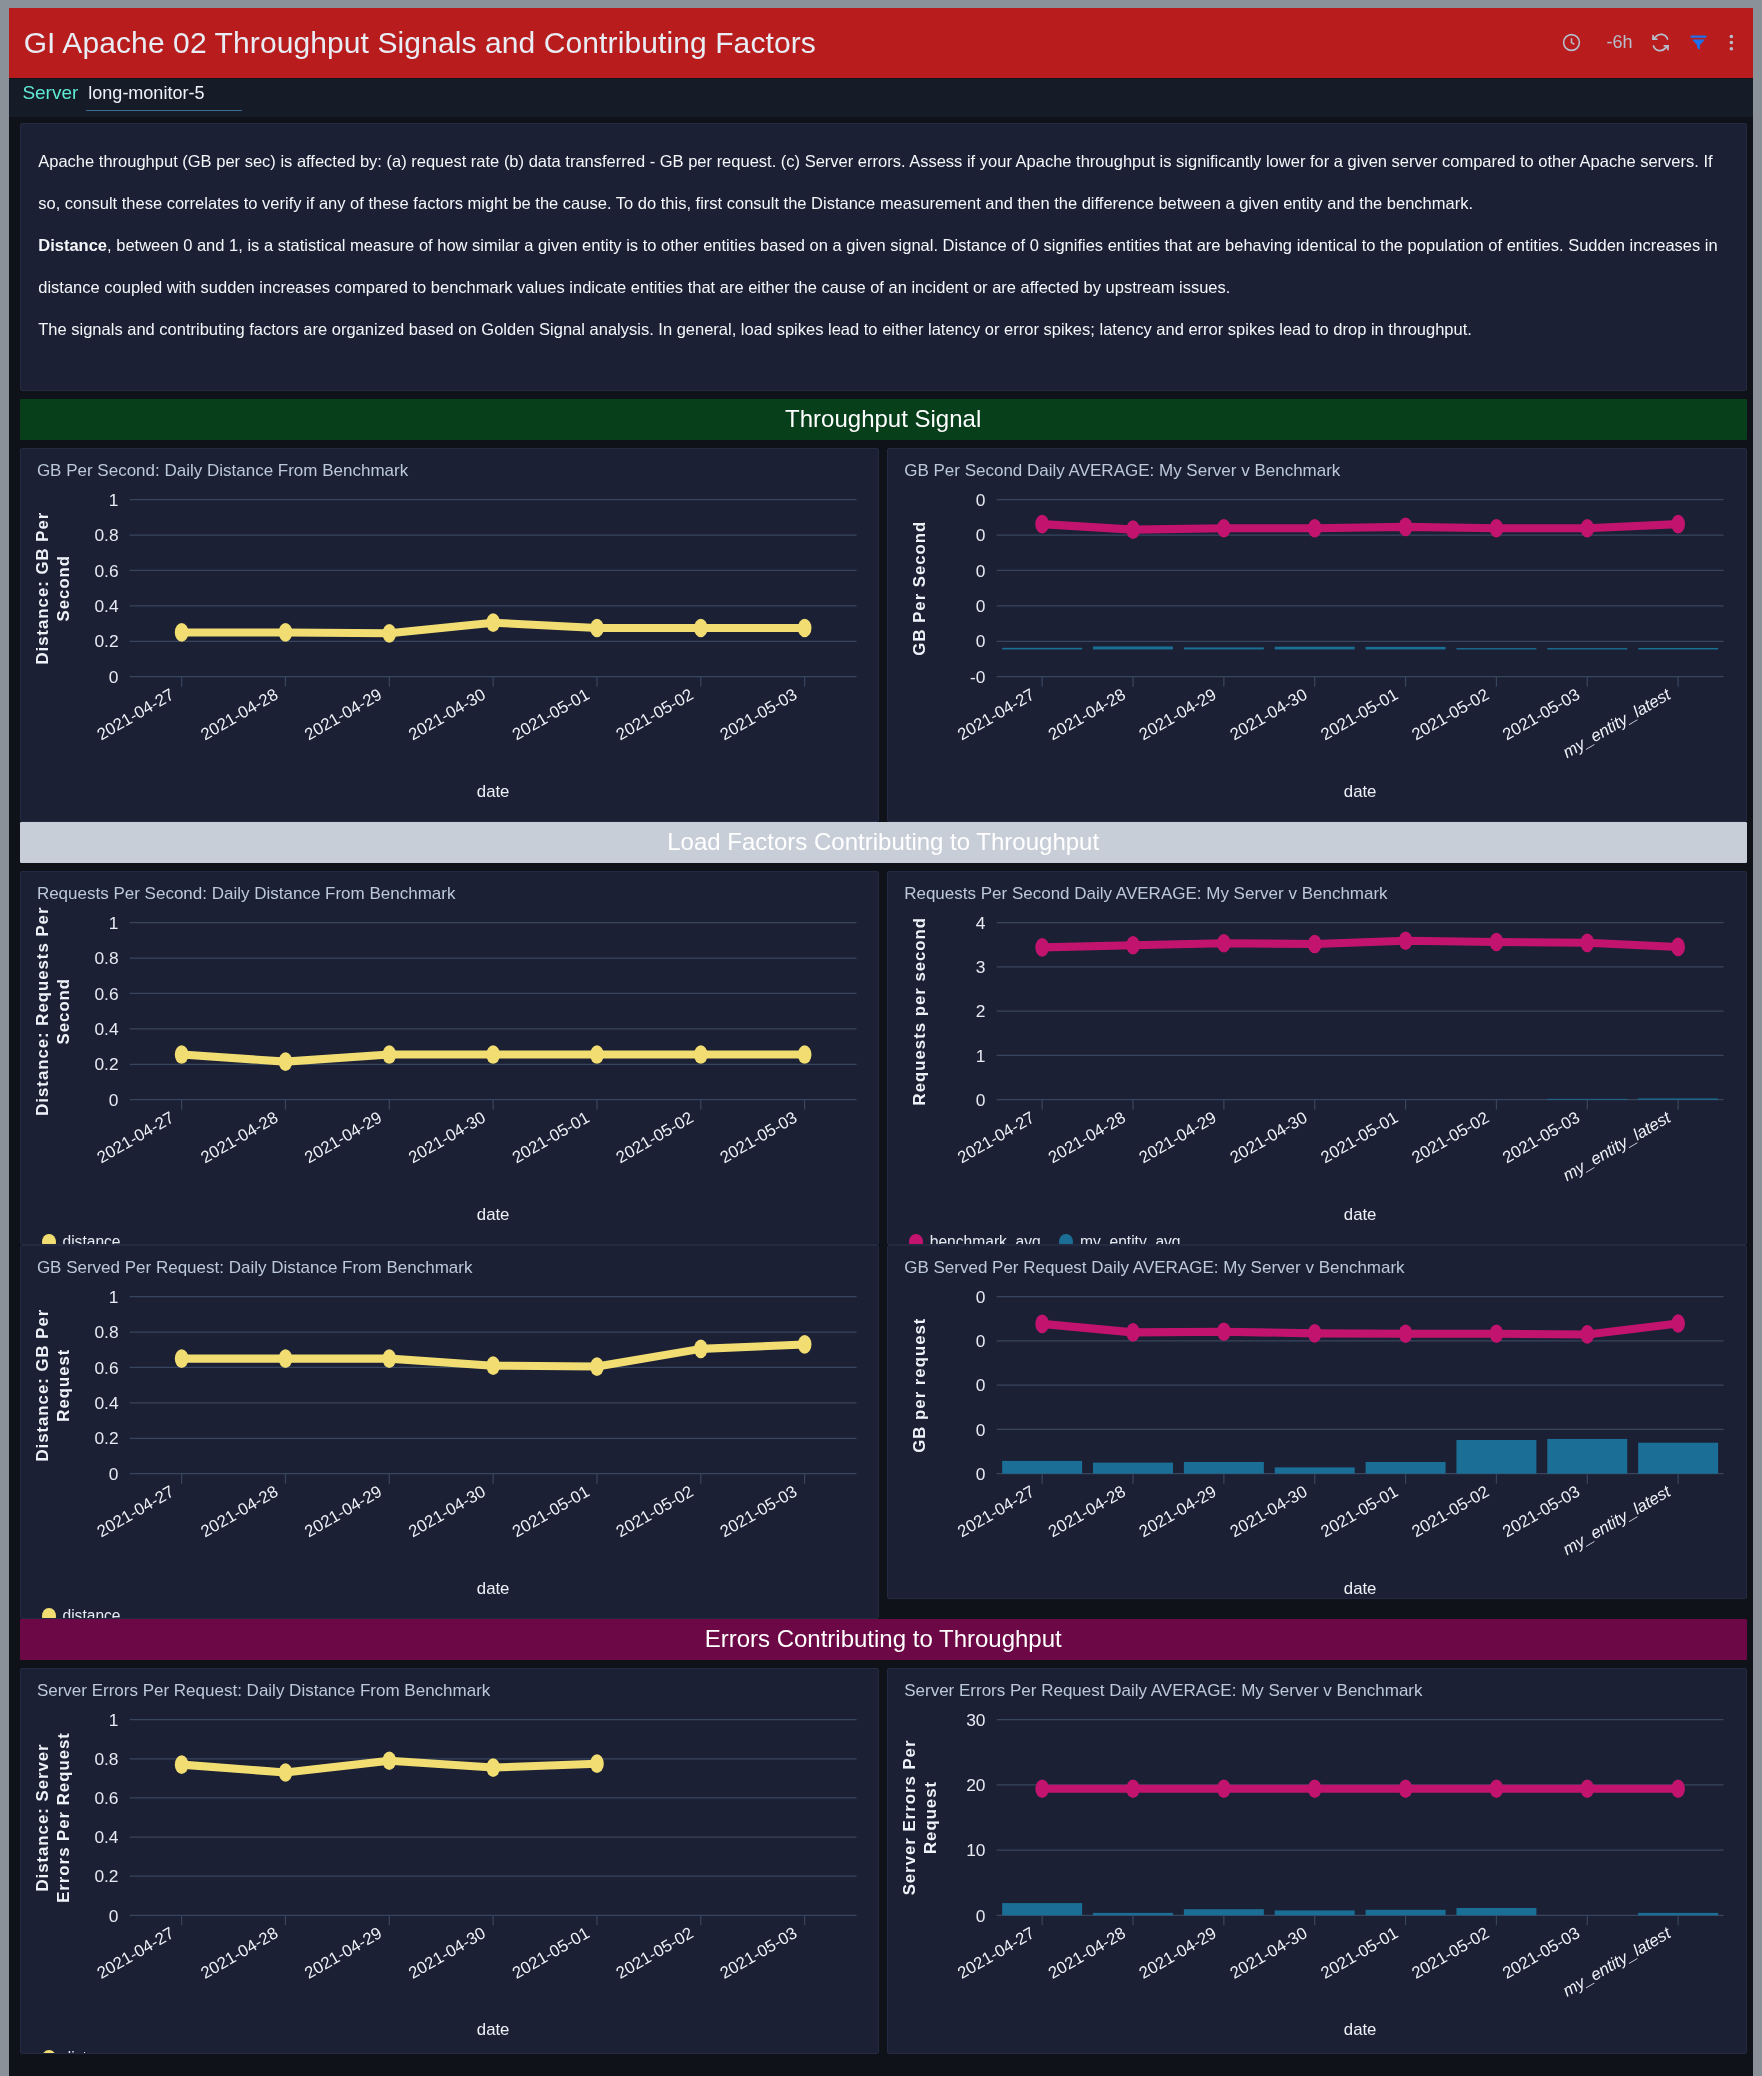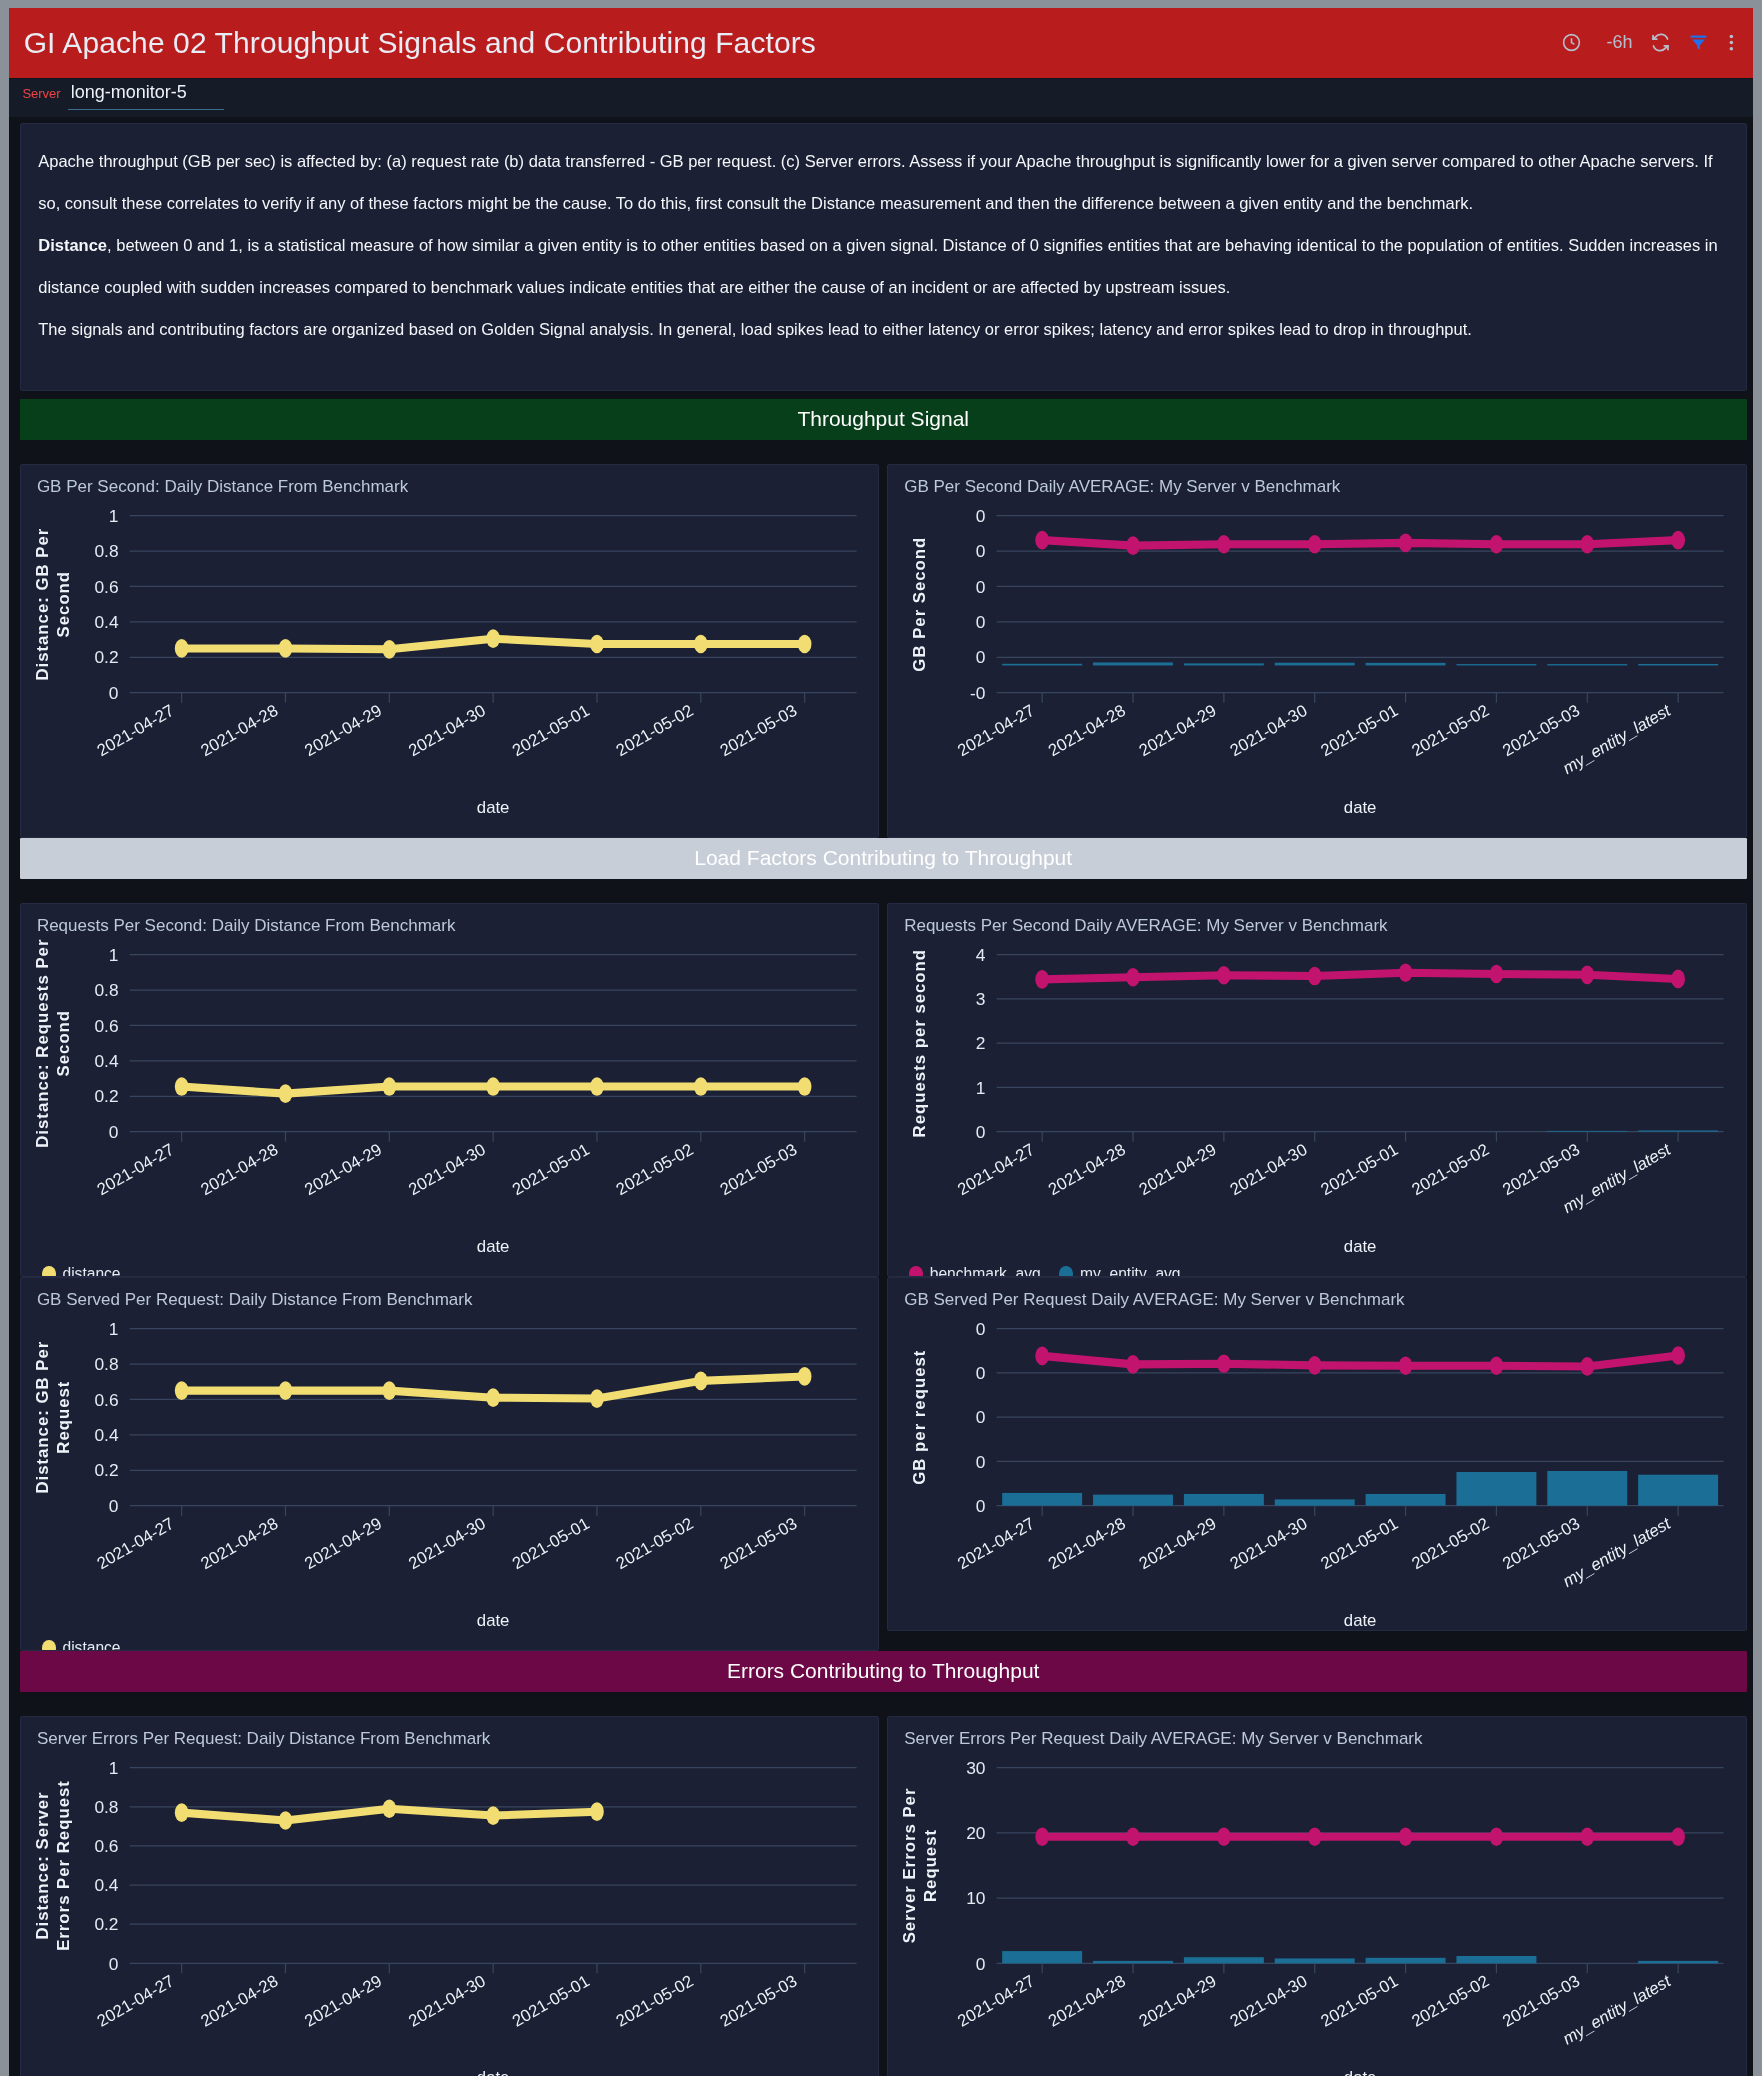--- a/index.html
+++ b/index.html
@@ -32,21 +32,21 @@
   .tb-item { display: flex; align-items: center; gap: 24px; cursor: pointer; }
   .tb-label { color: #b6bfce; font-size: 18px; }
   .icon-svg { display: block; }
   
   .varbar {
     height: 39px; background: #161b28;
     display: flex; align-items: flex-start; padding: 3.7px 0 0 13.7px;
     border-top: 0.6px solid #10141f;
   }
   .var-group { display: flex; align-items: baseline; gap: 7.5px; }
-  .var-label { color: #ef4444; font-size: 13px; }
+  .var-label { color: #5eead4; font-size: 19px; }
   .var-value {
     color: #eef2f8; font-size: 18px;
     border-bottom: 1.9px solid #3d6e8f;
     padding: 0 6.2px 6.2px 2.5px; min-width: 156px;
   }
   
   .content { padding: 6.2px 11.2px 0 11.2px; background:#0f1319; }
   .panel {
     background: #1b2034;
     border: 0.6px solid #232a42;
@@ -58,21 +58,21 @@
     height: 268px;
   }
   .text-panel p {
     color: #f4f6fa; font-size: 16.5px; line-height: 42px;
     font-weight: 400;
   }
   .text-panel p b { font-weight: 700; }
   
   .rowhdr {
     height: 41px; display: flex; align-items: center; justify-content: center;
-    font-size: 21px; margin-bottom: 24px; border-radius: 1.2px;
+    font-size: 24px; margin-bottom: 8px; border-radius: 1.2px;
   }
   
   .chart-row { display: flex; gap: 8px; margin-bottom: 0; }
   .chart-panel { flex: 1 1 0; position: relative; overflow: hidden; }
   .chart-title {
     color: #bcc8dc; font-size: 17px; padding: 12.5px 0 0 16px;
     white-space: nowrap;
   }
   .plot-wrap { position: relative; width: 100%; }
   svg.plot { display: block; width: 100%; }

